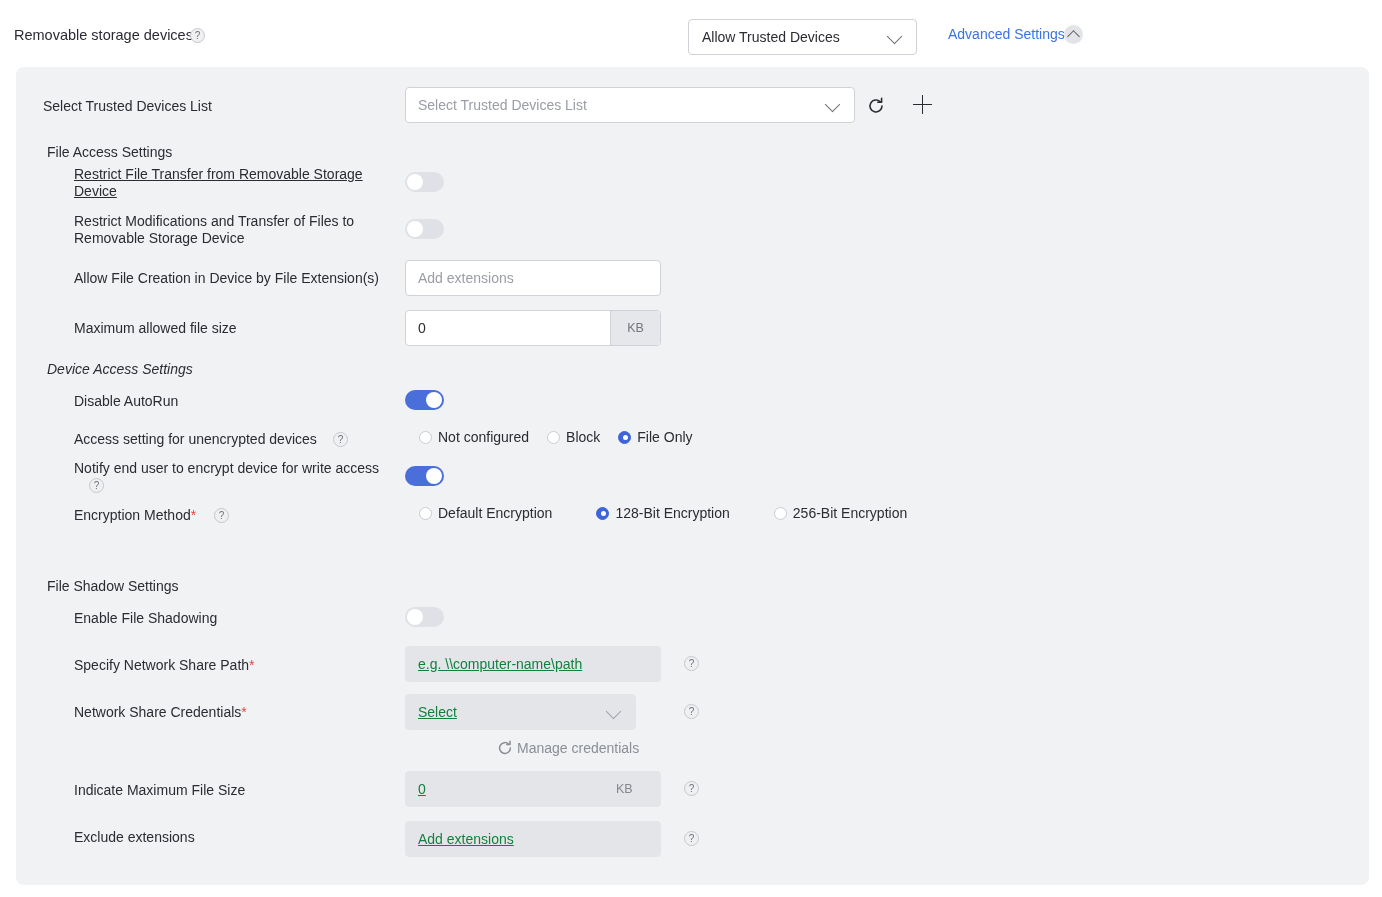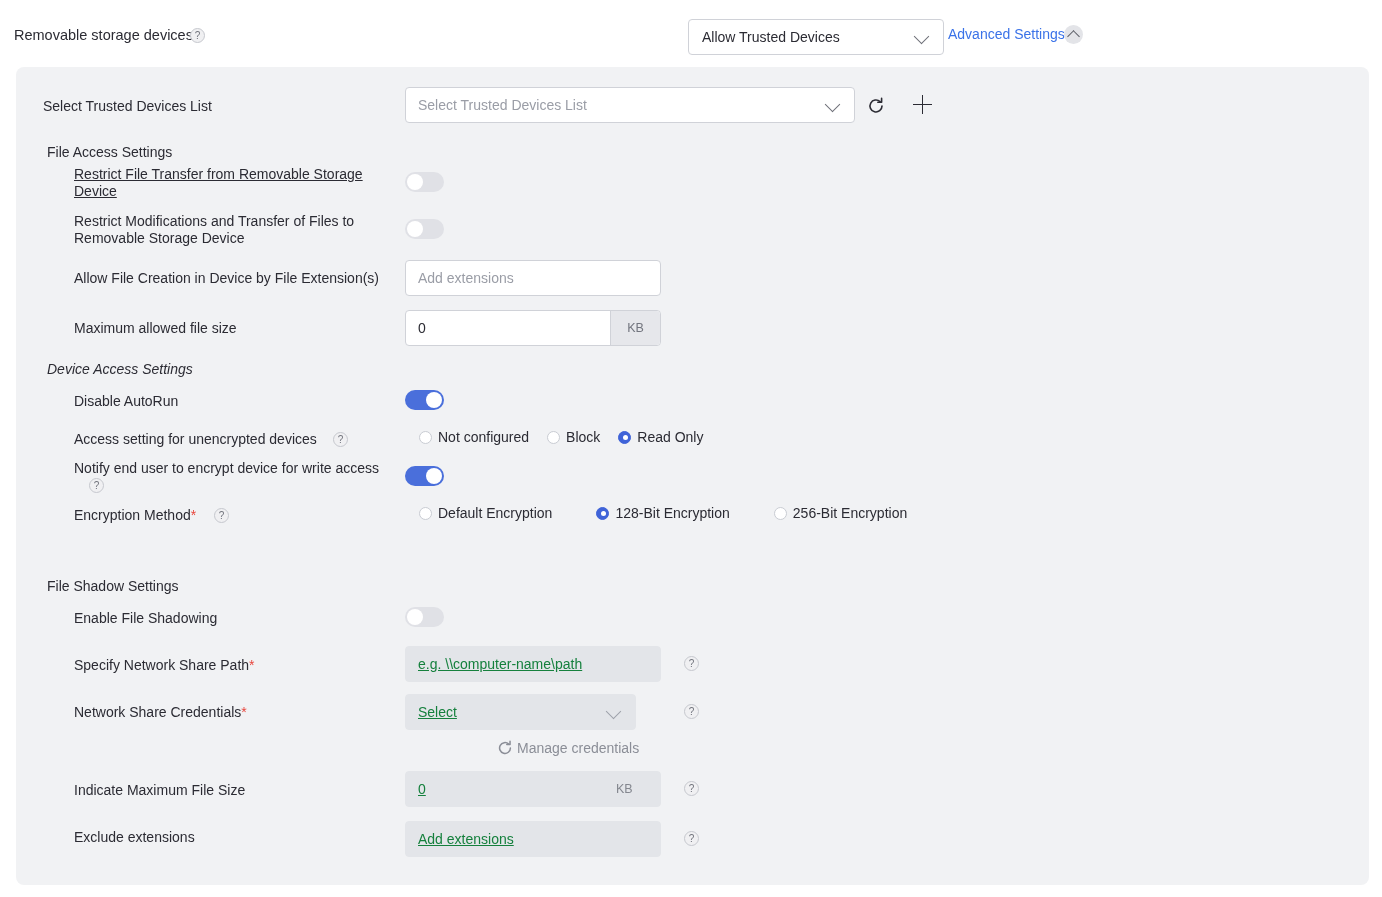--- a/index.html
+++ b/index.html
@@ -26,21 +26,21 @@
     display: inline-flex; align-items: center; justify-content: center;
     width: 15px; height: 15px; border-radius: 50%;
     border: 1px solid #c6c8ce; background: #f0f0f2;
     color: #70737c; font-size: 10px; line-height: 1;
     vertical-align: middle;
   }
   .title-help { position: absolute; left: 190px; top: 28px; }
 
   .mode-select {
     position: absolute; left: 688px; top: 19px;
-    width: 256px; height: 36px;
+    width: 229px; height: 36px;
     background: #ffffff; border: 1px solid #d0d2d8; border-radius: 4px;
   }
   .mode-select .val {
     position: absolute; left: 13px; top: 9px;
     font-size: 14px; color: #2b2b33; white-space: nowrap;
   }
   .chev {
     position: absolute; width: 11px; height: 11px;
     border-right: 1.6px solid #6e7078; border-bottom: 1.6px solid #6e7078;
     transform: rotate(45deg);
@@ -231,21 +231,21 @@
     <span class="radio-item">
       <span class="radio-dot"></span>
       <span class="radio-label">Not configured</span>
     </span>
     <span class="radio-item">
       <span class="radio-dot"></span>
       <span class="radio-label">Block</span>
     </span>
     <span class="radio-item sel">
       <span class="radio-dot"></span>
-      <span class="radio-label">Read Only</span>
+      <span class="radio-label">File Only</span>
     </span>
   </div>
 
   <div class="row-label" style="left:58px; top:393px; width:330px;">Notify end user to encrypt device for write access</div>
   <span class="help-badge help-inline" style="left:73px; top:411px;">?</span>
   <div class="toggle on" style="left:389px; top:399px;">
       <span class="knob"></span>
     </div>
 
   <div class="row-label" style="left:58px; top:440px;">

